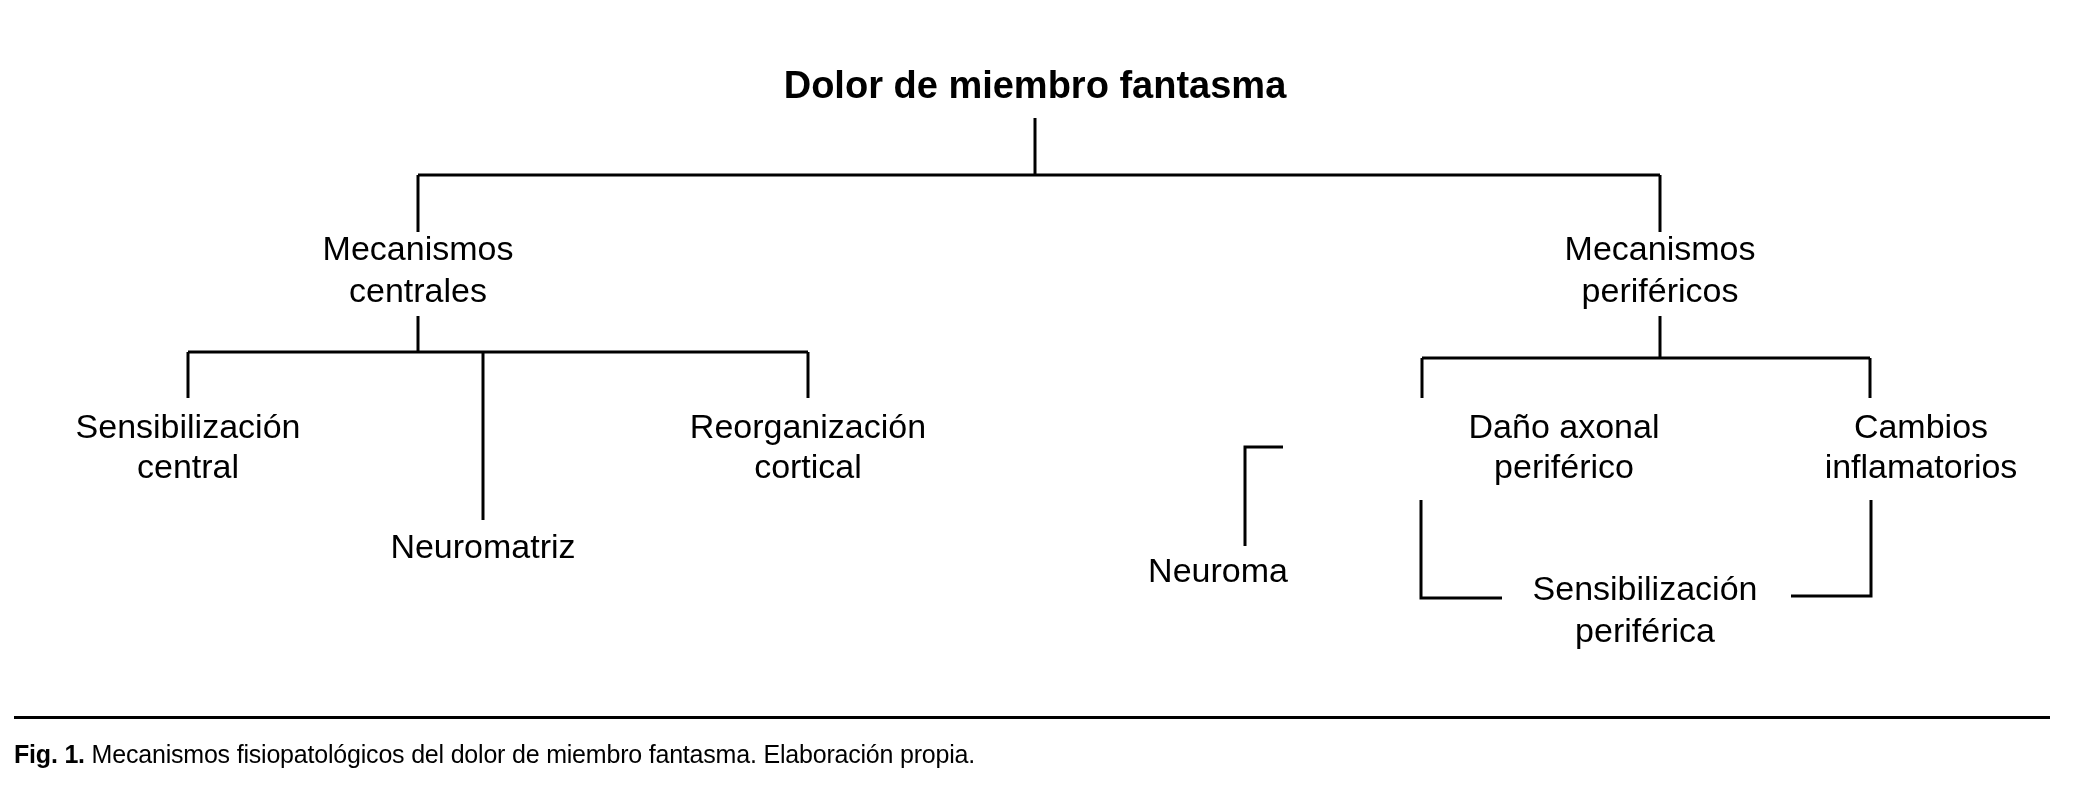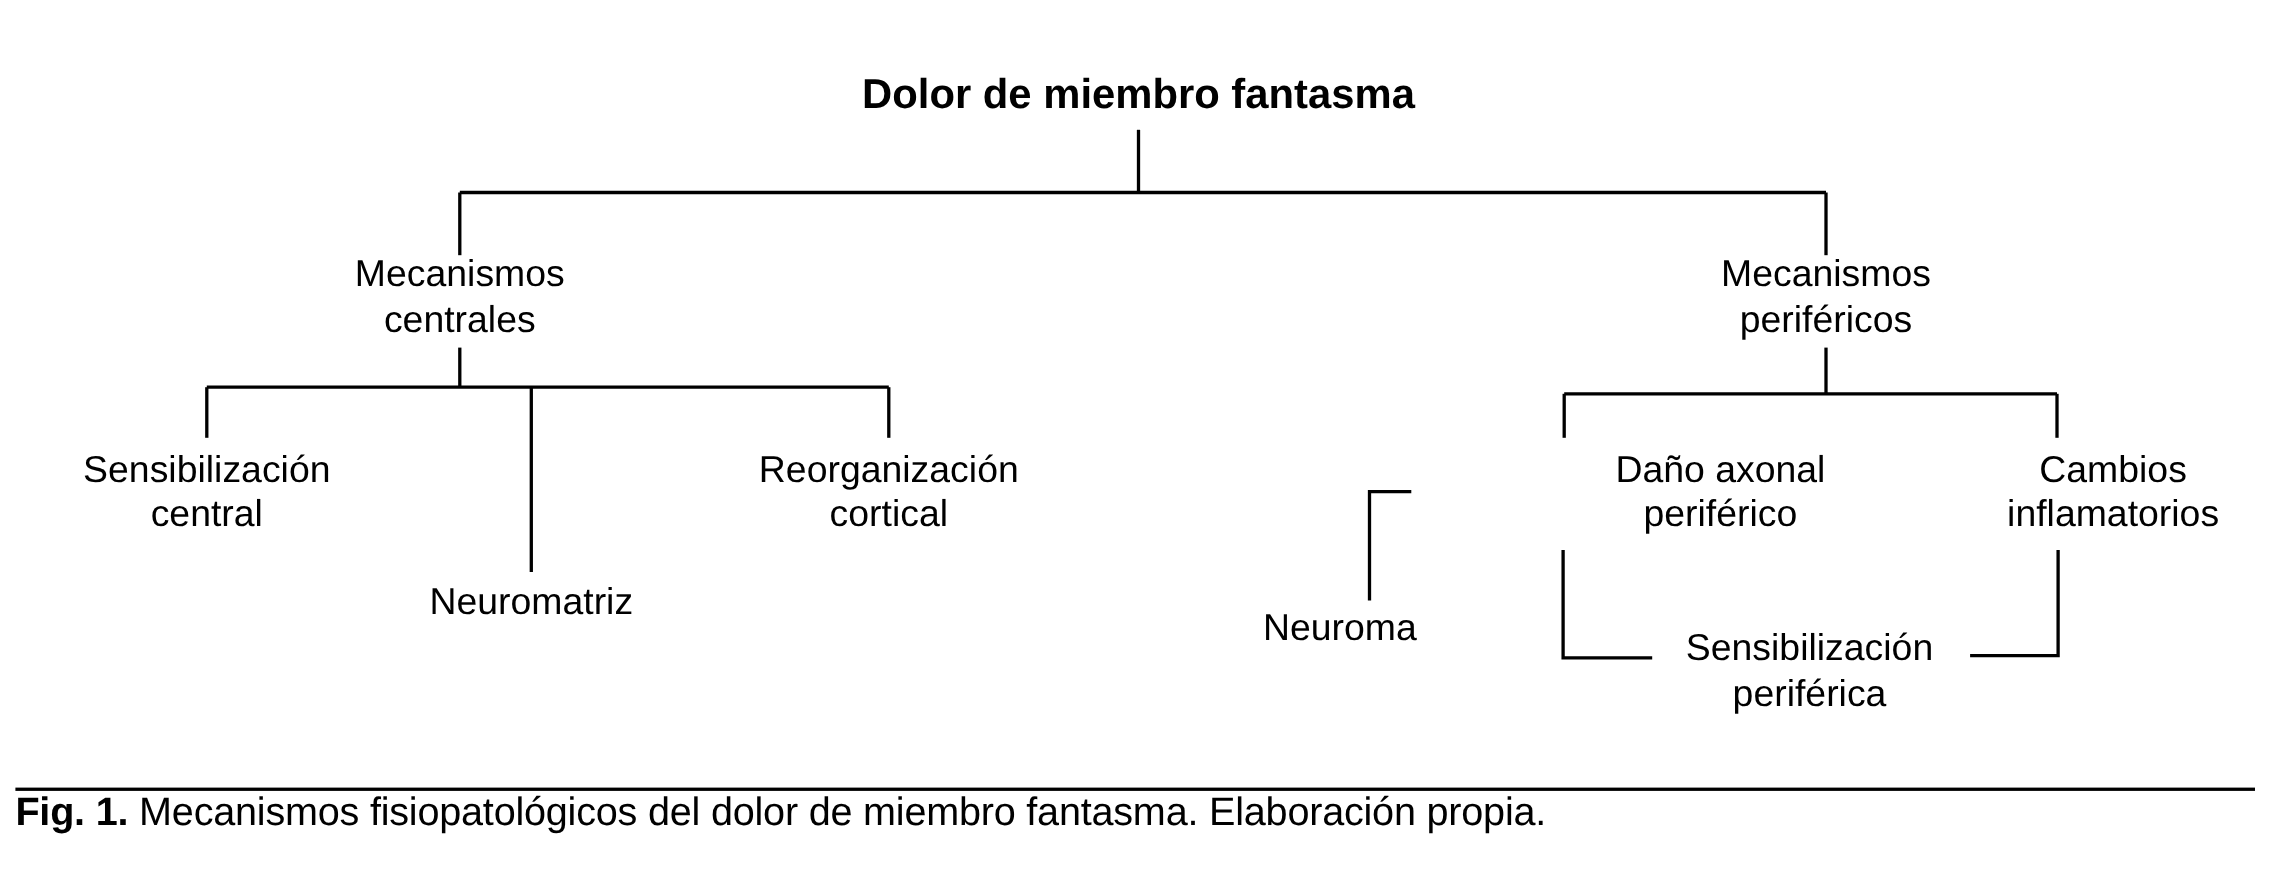--- a/index.html
+++ b/index.html
@@ -46,25 +46,25 @@
     position: absolute;
     left: 14px;
     top: 716px;
     width: 2036px;
     height: 0;
     border-top: 3px solid #000000;
   }
   #caption {
     position: absolute;
     left: 14px;
-    top: 716px;
+    top: 732px;
     width: 2050px;
     font-family: "Liberation Sans Narrow", "Liberation Sans", sans-serif;
     font-stretch: condensed;
-    font-size: 36px;
+    font-size: 25px;
     line-height: 44px;
     letter-spacing: -0.2px;
     white-space: nowrap;
   }
   #caption .cap-bold {
     font-weight: bold;
   }
 </style>
 </head>
 <body>

